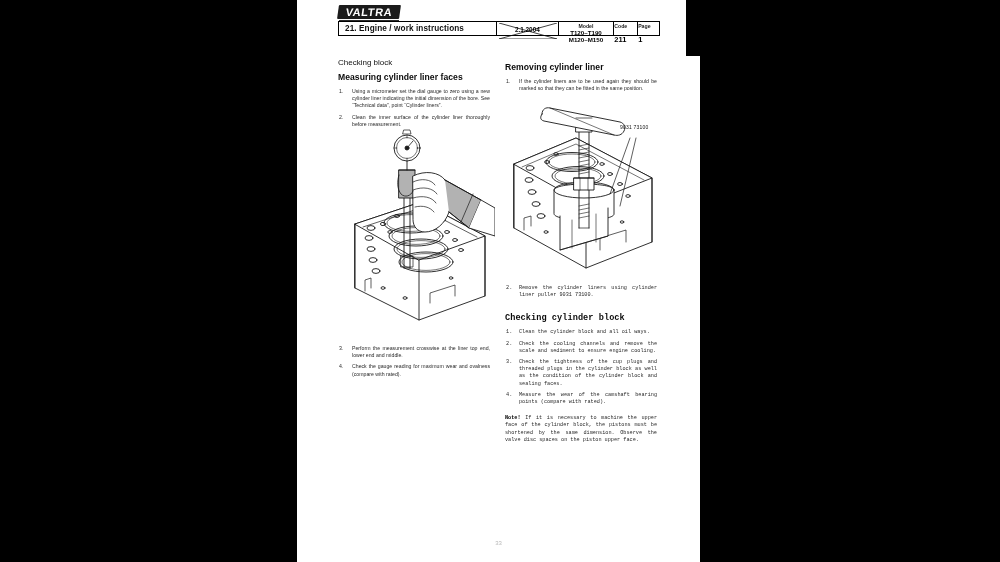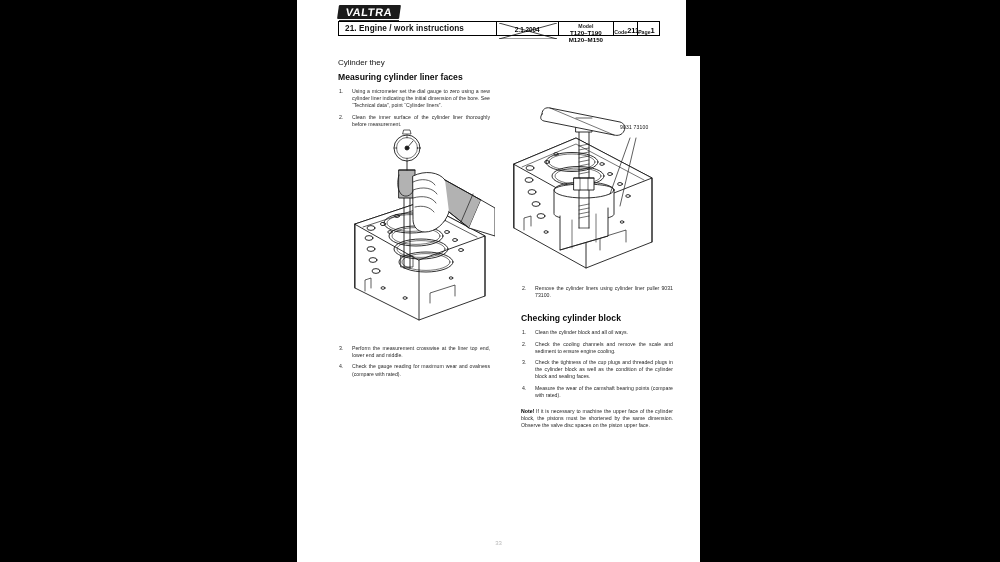--- a/index.html
+++ b/index.html
@@ -142,22 +142,22 @@
   }
   .hcell.model .v {
     font-size: 6.2px;
     font-weight: bold;
     line-height: 7px;
     color: #000;
   }
   .hcell.code, .hcell.pagec {
     width: 22px;
     display: flex;
-    flex-direction: row;
-    align-items: flex-end;
+    flex-direction: column;
+    align-items: flex-start;
     justify-content: flex-start;
     padding-top: 1px;
   }
   .hcell.code { width: 24px; }
   .hcell.pagec { width: 21px; }
   .hcell.code .lbl, .hcell.pagec .lbl {
     font-size: 5.2px;
     font-weight: bold;
     color: #222;
   }
@@ -293,21 +293,21 @@
         </div>
 
         <div class="hcell pagec">
           <span class="lbl">Page</span>
           <span class="v">1</span>
         </div>
 
       </div>
 
       <div class="col" id="col-left">
-        <h3 class="sub">Cylinder they</h3>
+        <h3 class="sub">Checking block</h3>
         <h2 class="head">Measuring cylinder liner faces</h2>
         <ol class="steps">
           <li>Using a micrometer set the dial gauge to zero using a new cylinder liner indicating the initial dimension of the bore. See “Technical data”, point “Cylinder liners”.</li>
           <li>Clean the inner surface of the cylinder liner thoroughly before measurement.</li>
         </ol>
       </div>
 
       <div class="figure" id="fig-left">
         <svg viewBox="0 0 160 212" width="160" height="212">
           <g fill="none" stroke="#1a1a1a" stroke-width="0.9" stroke-linejoin="round" stroke-linecap="round">
@@ -391,20 +391,26 @@
         </svg>
       </div>
 
       <div class="col" style="left:41px; top:345px;">
         <ol class="steps start3">
           <li>Perform the measurement crosswise at the liner top end, lower end and middle.</li>
           <li>Check the gauge reading  for maximum wear and ovalness (compare with rated).</li>
         </ol>
       </div>
 
+      <div class="col" id="col-right">
+        <h2 class="head">Removing cylinder liner</h2>
+        <ol class="steps">
+          <li>If the cylinder liners are to be used again they should be marked so that they can be fitted in the same position.</li>
+        </ol>
+      </div>
 
       <div class="figure" id="fig-right">
         <svg viewBox="0 0 162 182" width="162" height="182">
           <g fill="none" stroke="#1a1a1a" stroke-width="0.9" stroke-linejoin="round" stroke-linecap="round">
 
             <path d="M12 62 L74 36 L150 76 L150 140 L84 166 L12 126 Z" fill="#ffffff"></path>
             <path d="M12 62 L74 36 L150 76 L84 102 Z" fill="#ffffff"></path>
             <path d="M84 102 L84 166"></path>
             <path d="M12 62 L12 126"></path>
             <path d="M150 76 L150 140"></path>
@@ -472,21 +478,21 @@
 
             <path d="M74 16 L90 16" stroke-width="0.7"></path>
 
             <path d="M128 36 L108 92" stroke-width="0.7"></path>
             <path d="M134 36 L118 104" stroke-width="0.7"></path>
           </g>
         </svg>
         <span class="fig-caption-code" style="left:118px; top:22px;">9031 73100</span>
       </div>
 
-      <div class="col" style="left:224px; top:285px;">
+      <div class="col" style="left:208px; top:285px;font-family:Liberation Mono, monospace;">
         <ol class="steps start2">
           <li>Remove the cylinder liners using cylinder liner puller 9031 73100.</li>
         </ol>
         <h2 class="head spaced">Checking cylinder block</h2>
         <ol class="steps">
           <li>Clean the cylinder block and all oil ways.</li>
           <li>Check the cooling channels and remove the scale and sediment to ensure engine cooling.</li>
           <li>Check the tightness of the cup plugs and threaded plugs in the cylinder block as well as the condition of the cylinder block and sealing faces.</li>
           <li>Measure the wear of the camshaft bearing points (compare with rated).</li>
         </ol>

